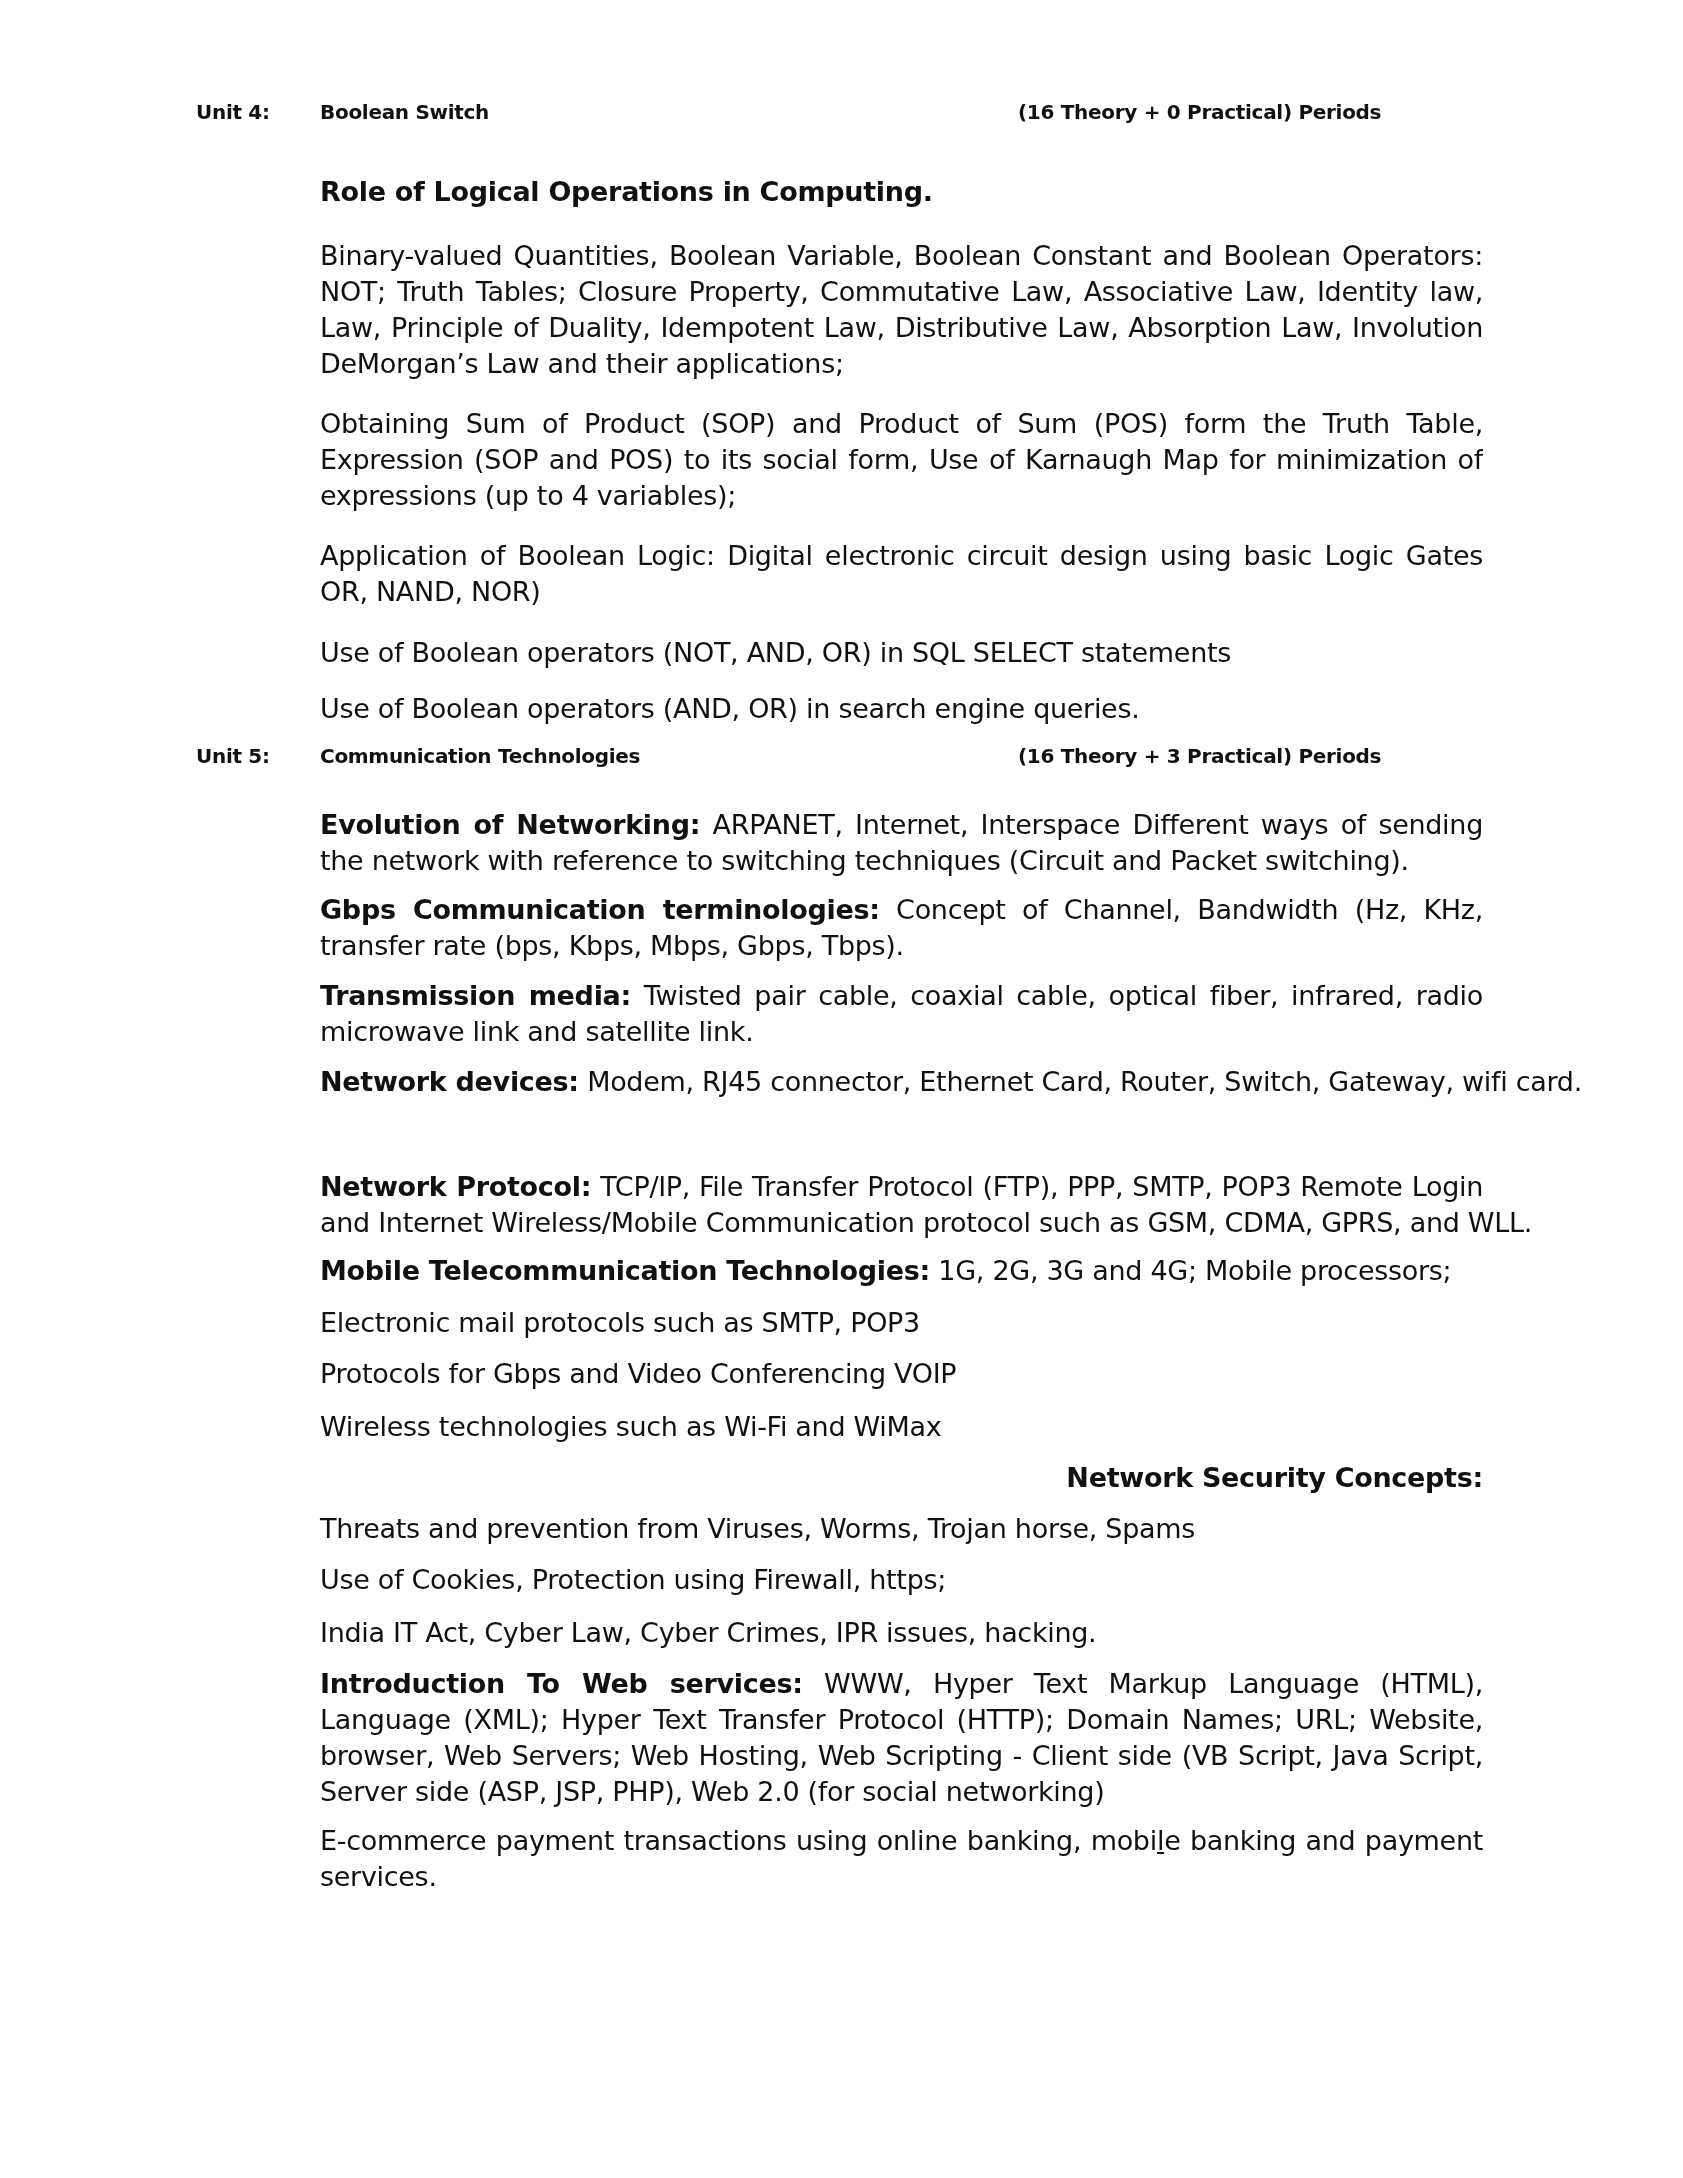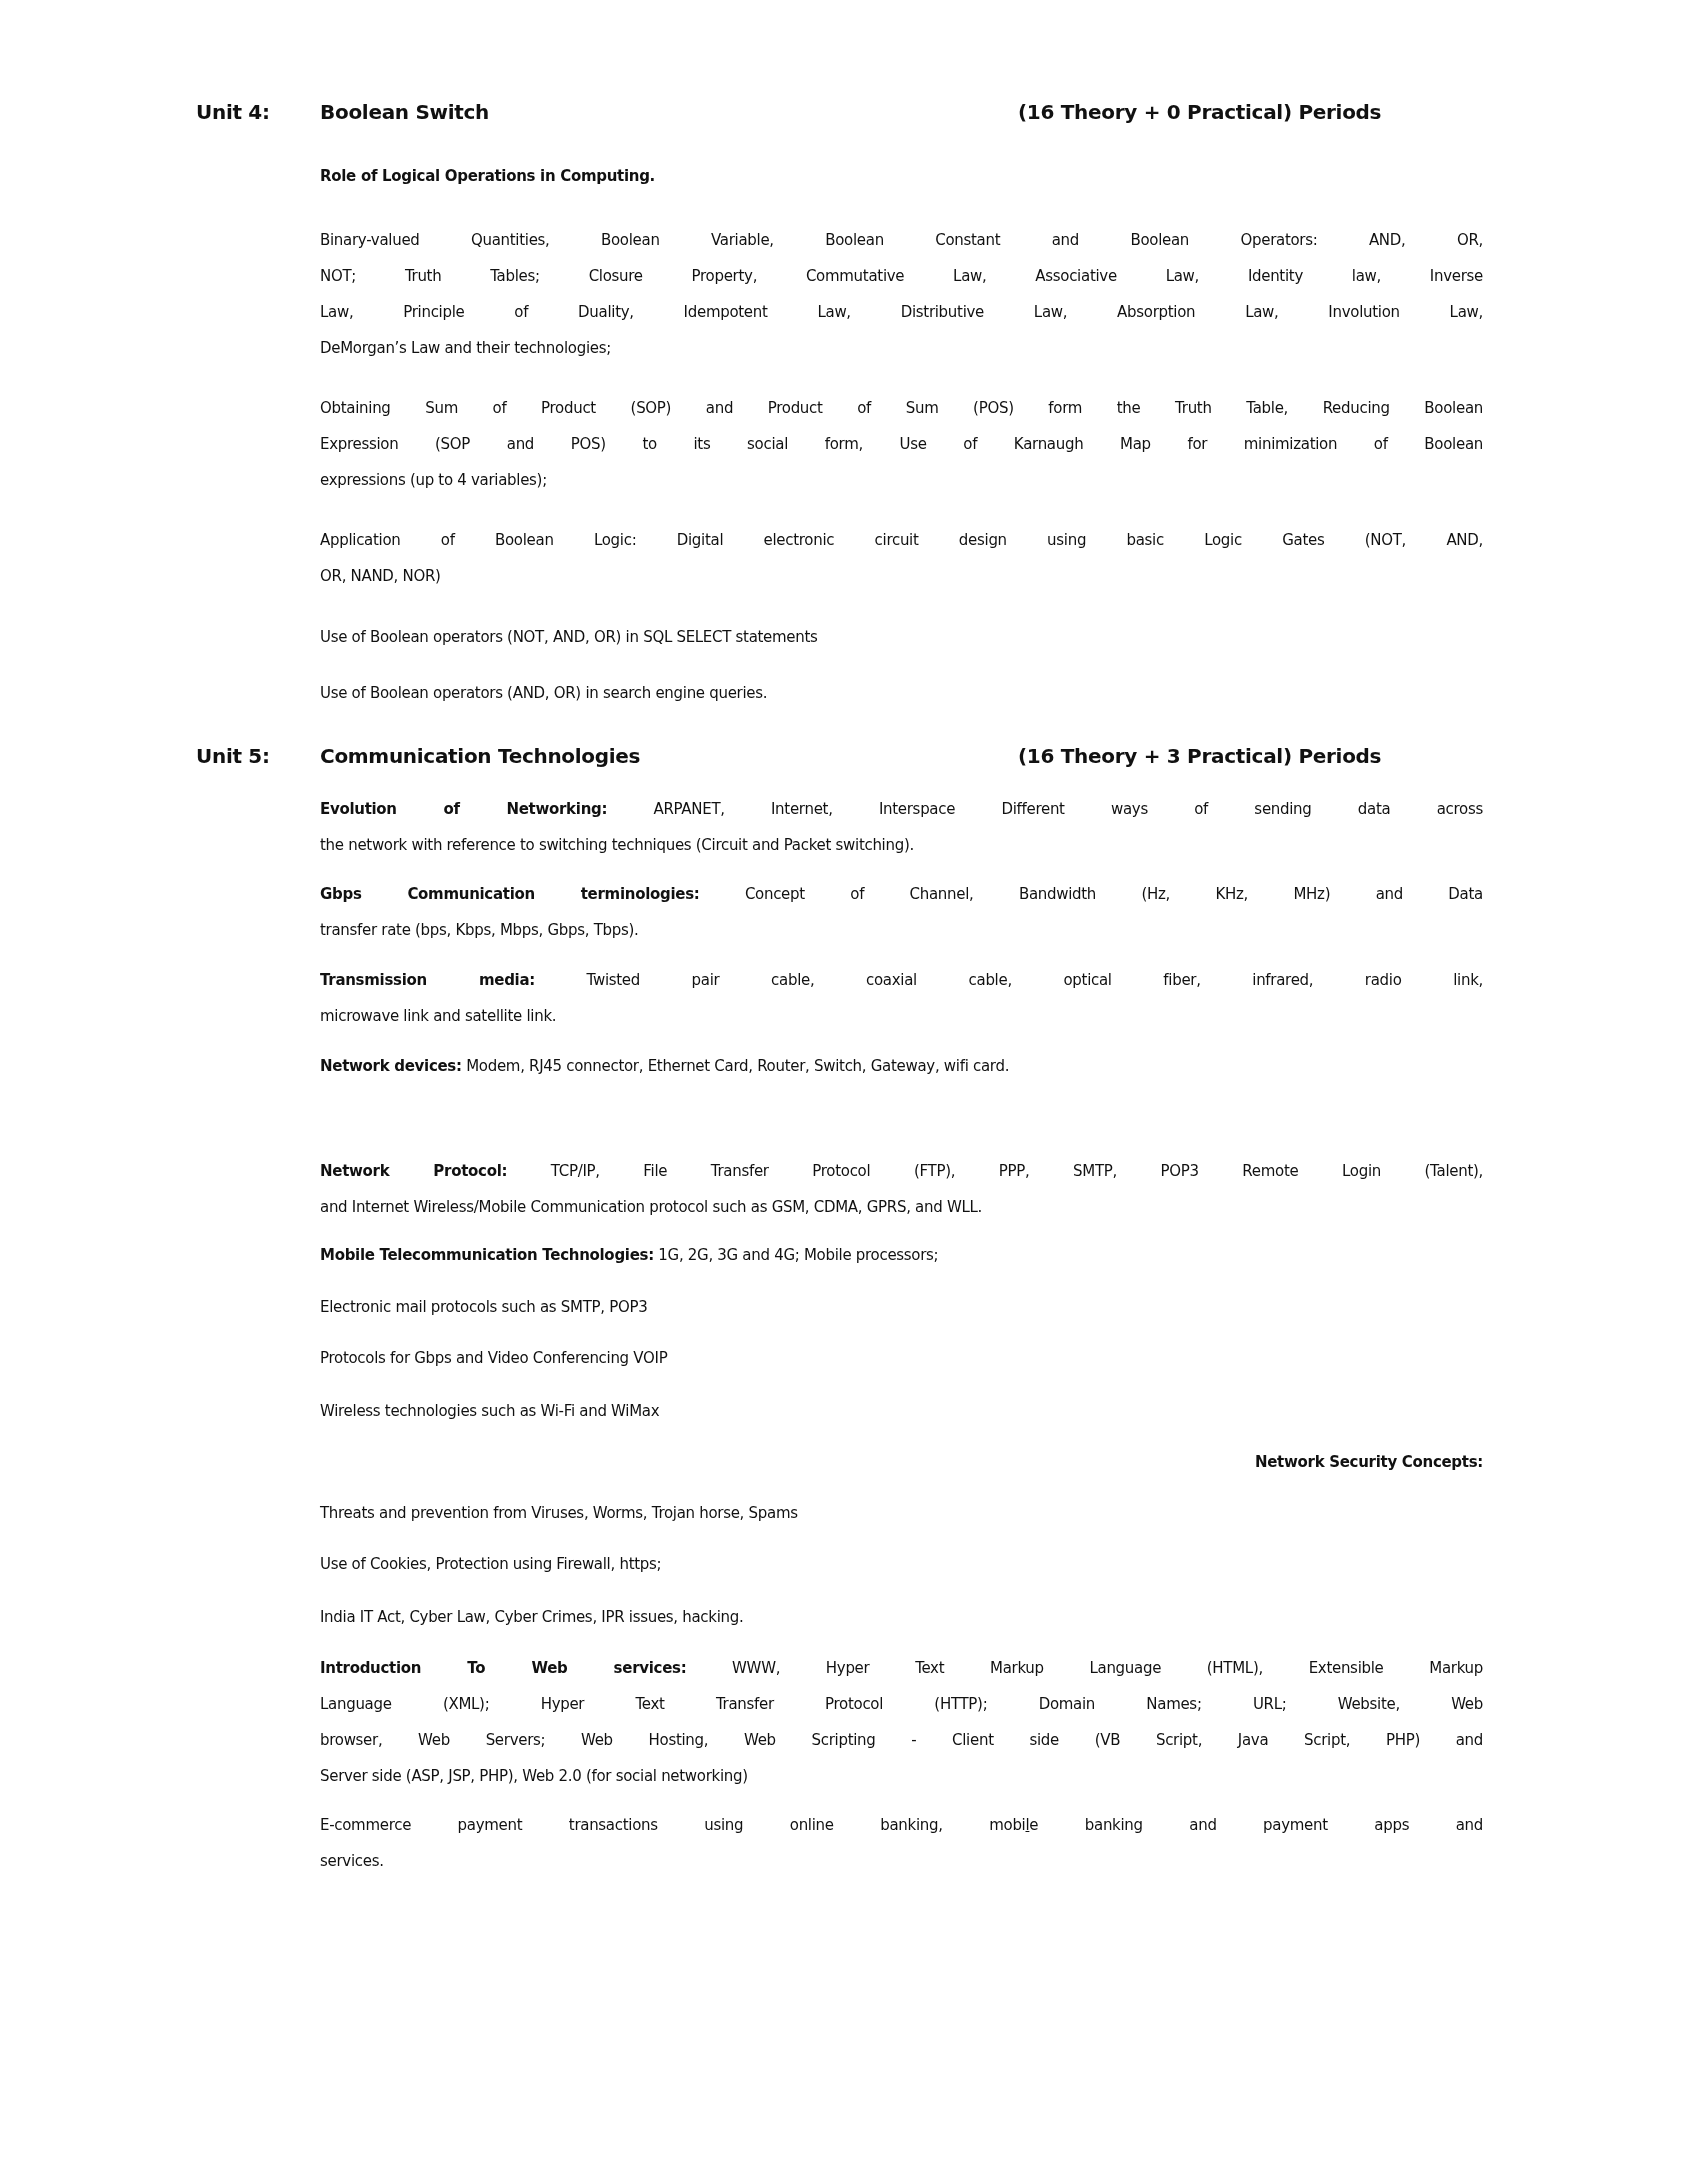--- a/index.html
+++ b/index.html
@@ -4,21 +4,21 @@
 <style>
   html, body { margin: 0; padding: 0; background: #ffffff; }
   body { width: 1683px; height: 2178px; position: relative; overflow: hidden; color: #111111;
          font-family: "DejaVu Sans", "Liberation Sans", sans-serif; }
   .page { position: absolute; left: 0; top: 0; width: 1683px; height: 2178px; background: #ffffff; }
   .unit-head { position: absolute; left: 196px; width: 1287px; height: 36px; line-height: 36px;
                font-size: 20px; font-weight: bold; white-space: nowrap; letter-spacing: -0.3px; }
   .unit-num { position: absolute; left: 0; top: 0; }
   .unit-title { position: absolute; left: 124px; top: 0; }
   .unit-periods { position: absolute; left: 822px; top: 0; }
-  .para { position: absolute; left: 320px; width: 1163px; font-size: 15px; letter-spacing: -0.3px; }
+  .para { position: absolute; left: 320px; width: 1163px; font-size: 27px; letter-spacing: -0.3px; margin-top: 16px; }
   .line { display: block; height: 36px; line-height: 36px; white-space: nowrap; overflow: visible; }
   .line.j { text-align: justify; text-align-last: justify; white-space: normal; overflow: hidden; }
   .b { font-weight: bold; }
   .med { font-weight: bold; }
   .ul { text-decoration: underline; }
 </style>
 </head>
 <body>
 
 <div class="page">
@@ -30,21 +30,21 @@
   </div>
 
   <div class="para b" style="top:158px;">
     <span class="line">Role of Logical Operations in Computing.</span>
   </div>
 
   <div class="para" style="top:222px;">
     <span class="line j">Binary-valued Quantities, Boolean Variable, Boolean Constant and Boolean Operators: AND, OR,</span>
     <span class="line j" style="margin-top:-0.5px">NOT; Truth Tables; Closure Property, Commutative Law, Associative Law, Identity law, Inverse</span>
     <span class="line j">Law, Principle of Duality, Idempotent Law, Distributive Law, Absorption Law, Involution Law,</span>
-    <span class="line">DeMorgan’s Law and their technologies;</span>
+    <span class="line">DeMorgan’s Law and their applications;</span>
   </div>
 
   <div class="para" style="top:390px;">
     <span class="line j">Obtaining Sum of Product (SOP) and Product of Sum (POS) form the Truth Table, Reducing Boolean</span>
     <span class="line j">Expression (SOP and POS) to its social form, Use of Karnaugh Map for minimization of Boolean</span>
     <span class="line">expressions (up to 4 variables);</span>
   </div>
 
   <div class="para" style="top:522px;">
     <span class="line j">Application of Boolean Logic: Digital electronic circuit design using basic Logic Gates (NOT, AND,</span>

